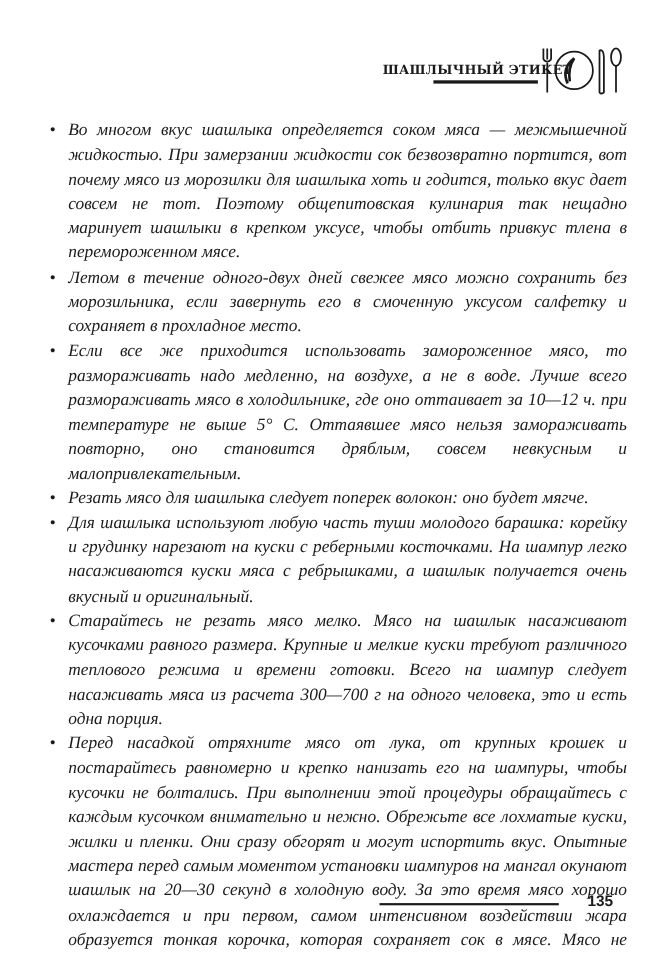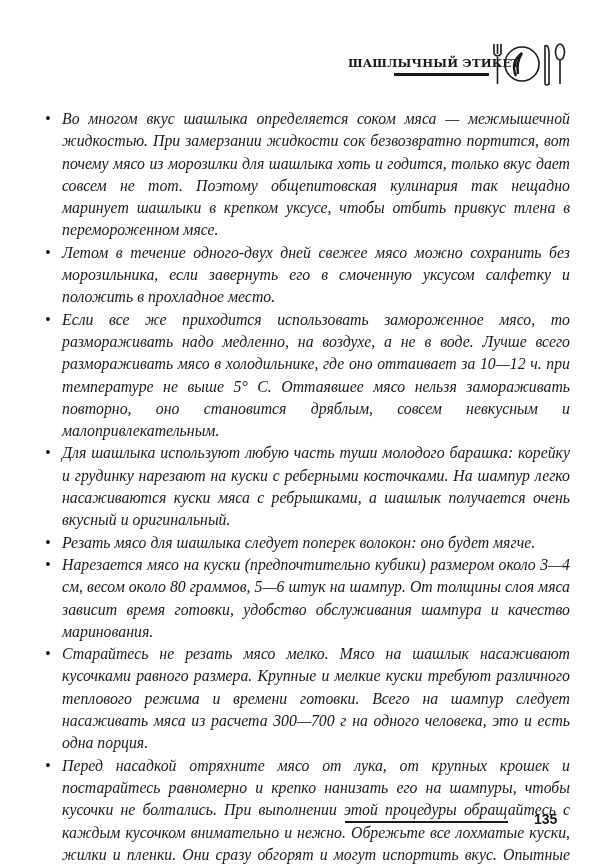--- a/index.html
+++ b/index.html
@@ -24,24 +24,23 @@
     <circle cx="32" cy="24" r="17"></circle>
     <path d="M26 36 Q20 22 32 13 Q26 22 28 34" stroke-width="2.4"></path>
     <path d="M55 6 Q59 4 59 14 V44 Q56 46 55 44 Z"></path>
     <ellipse cx="70" cy="12" rx="4.5" ry="8"></ellipse>
     <path d="M70 20 V44"></path>
   </g>
 </svg>
 
 <div class="content">
   <div class="item">Во многом вкус шашлыка определяется соком мяса — межмышечной жидкостью. При замерзании жидкости сок безвозвратно портится, вот почему мясо из морозилки для шашлыка хоть и годится, только вкус дает совсем не тот. Поэтому общепитовская кулинария так нещадно маринует шашлыки в крепком уксусе, чтобы отбить привкус тлена в перемороженном мясе.</div>
-  <div class="item">Летом в течение одного-двух дней свежее мясо можно сохранить без морозильника, если завернуть его в смоченную уксусом салфетку и положить в прохладное место.</div>
+  <div class="item">Летом в течение одного-двух дней свежее мясо можно сохранить без морозильника, если завернуть его в смоченную уксусом салфетку и сохраняет в прохладное место.</div>
   <div class="item">Если все же приходится использовать замороженное мясо, то размораживать надо медленно, на воздухе, а не в воде. Лучше всего размораживать мясо в холодильнике, где оно оттаивает за 10—12 ч. при температуре не выше 5° С. Оттаявшее мясо нельзя замораживать повторно, оно становится дряблым, совсем невкусным и малопривлекательным.</div>
+  <div class="item">Резать мясо для шашлыка следует поперек волокон: оно будет мягче.</div>
   <div class="item">Для шашлыка используют любую часть туши молодого барашка: корейку и грудинку нарезают на куски с реберными косточками. На шампур легко насаживаются куски мяса с ребрышками, а шашлык получается очень вкусный и оригинальный.</div>
-  <div class="item">Резать мясо для шашлыка следует поперек волокон: оно будет мягче.</div>
-  <div class="item">Нарезается мясо на куски (предпочтительно кубики) размером около 3—4 см, весом около 80 граммов, 5—6 штук на шампур. От толщины слоя мяса зависит время готовки, удобство обслуживания шампура и качество маринования.</div>
   <div class="item">Старайтесь не резать мясо мелко. Мясо на шашлык насаживают кусочками равного размера. Крупные и мелкие куски требуют различного теплового режима и времени готовки. Всего на шампур следует насаживать мяса из расчета 300—700 г на одного человека, это и есть одна порция.</div>
   <div class="item">Перед насадкой отряхните мясо от лука, от крупных крошек и постарайтесь равномерно и крепко нанизать его на шампуры, чтобы кусочки не болтались. При выполнении этой процедуры обращайтесь с каждым кусочком внимательно и нежно. Обрежьте все лохматые куски, жилки и пленки. Они сразу обгорят и могут испортить вкус. Опытные мастера перед самым моментом установки шампуров на мангал окунают шашлык на 20—30 секунд в холодную воду. За это время мясо хорошо охлаждается и при первом, самом интенсивном воздействии жара образуется тонкая корочка, которая сохраняет сок в мясе. Мясо не сгорает на всю глубину, а корочка получается очень тонкой.</div>
 
 </div>
 
 <div class="page-rule"></div>
 <div class="page-num">135</div>
 
 </body></html>

